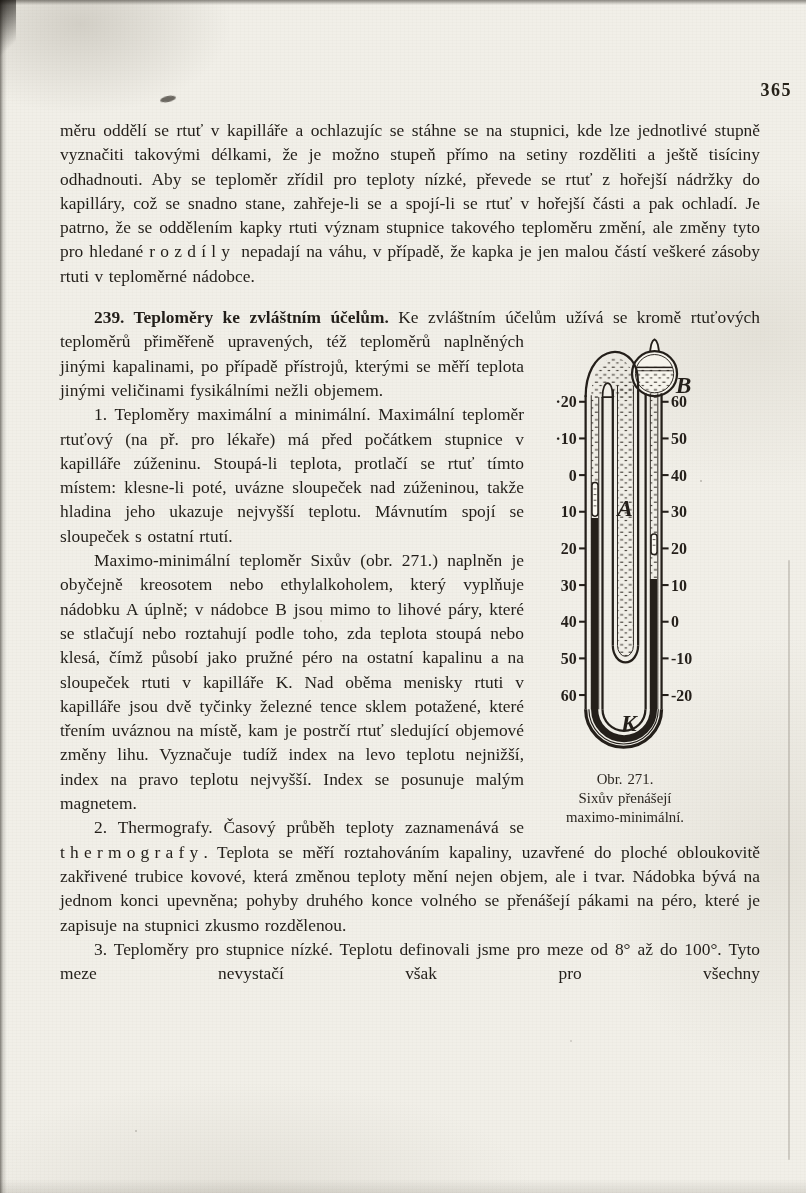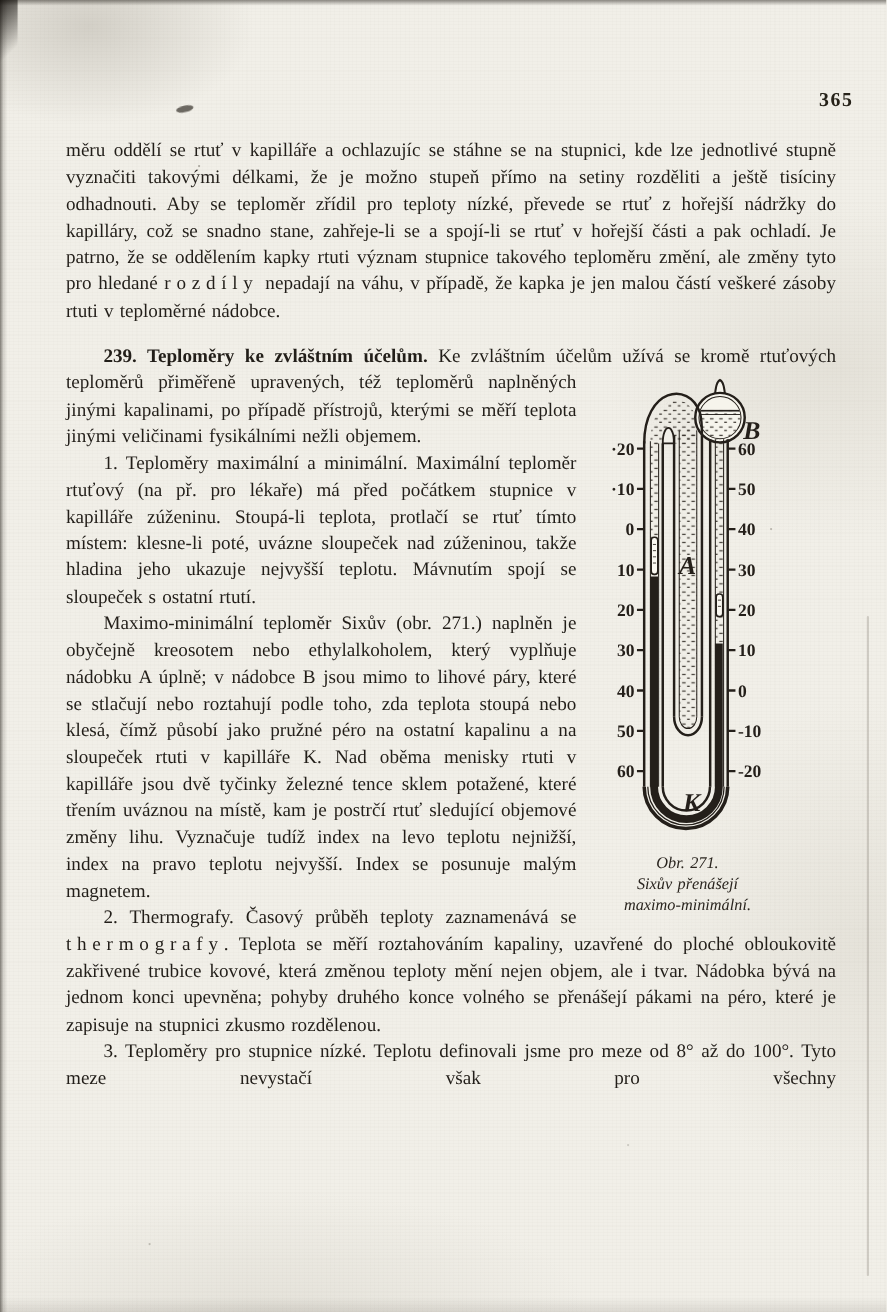--- a/index.html
+++ b/index.html
@@ -29,46 +29,45 @@
     border-radius:50%; transform:rotate(-12deg); filter:blur(.6px); opacity:.85; }
   .crease { left:788px; top:560px; width:2px; height:600px;
     background:rgba(130,124,112,.30); border-radius:2px; }
   .specks { left:180px; top:150px; width:2px; height:2px; border-radius:50%;
     background:rgba(70,64,55,.40);
     box-shadow: 250px 62px 0 rgba(70,64,55,.30), 520px 330px 0 rgba(70,64,55,.32),
                 -45px 980px 0 rgba(70,64,55,.28), 390px 890px 0 rgba(70,64,55,.22),
                 140px 470px 0 rgba(70,64,55,.22); }
 
   .page-number {
-    position:absolute; top:80px; right:30px;
+    position:absolute; top:80px; right:14px;
     font-size:18px; font-weight:700; letter-spacing:1.5px; color:#262219;text-align:center;
   }
   .text-block {
-    position:absolute; left:60px; top:124px; width:700px;
+    position:absolute; left:60px; top:118px; width:700px;
     font-size:17.4px; line-height:24.3px; text-align:justify;
     word-spacing:1.2px;
   }
   .para { margin:0; }
   .indent { text-indent:34px; }
   .sect { margin-top:17px; }
   .cont { text-align-last:justify; }
   .seg-b { font-weight:700; }
   .seg-i { }
   .seg-sp { letter-spacing:.30em; }
 
   .figure-float {
     float:right; display:block; width:225px;
     margin:6px 0 4px 11px; text-indent:0;
   }
   .figure-float svg { display:block; }
   .caption {
     display:block; width:160px; margin:8px 0 0 10px;
     text-align:center; text-align-last:center; font-size:14.8px; line-height:19px;
     color:#2a251f;
-    font-style:italic;
   }
   .capline { display:block; text-indent:0; }
   #thermo text {
     font-family:"Liberation Serif","DejaVu Serif",serif;
     font-weight:700; font-size:17px; fill:#241f1a;
   }
   #thermo .fig-letter { font-style:italic; font-size:25px; }
   #thermo .tick { stroke:#241f1a; stroke-width:2.2; }
 </style>
 </head>

